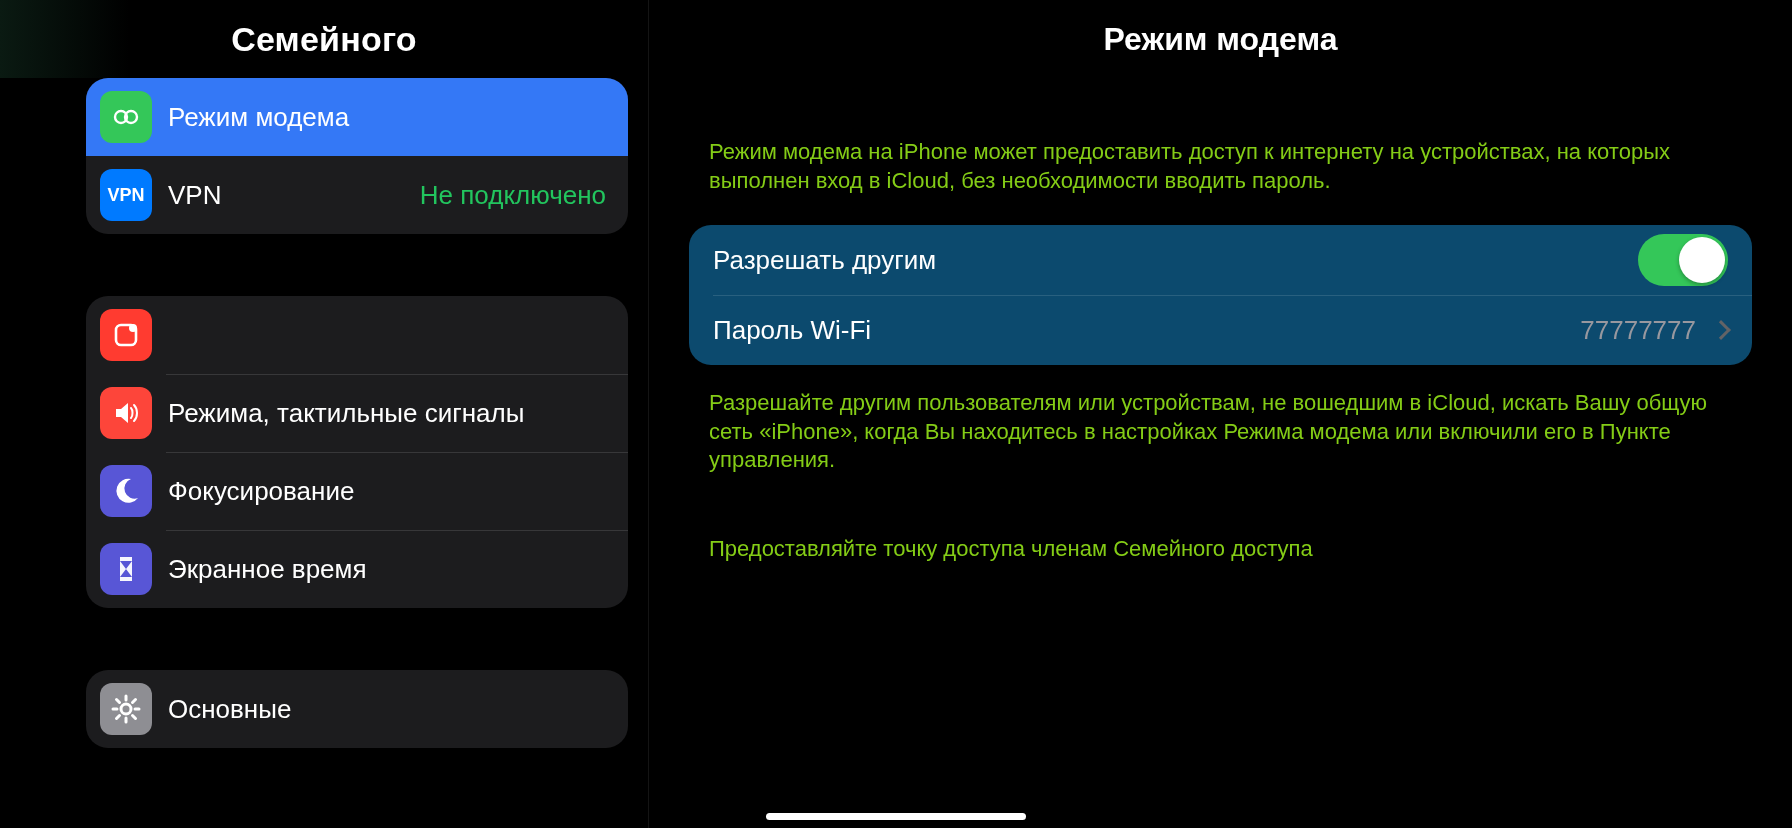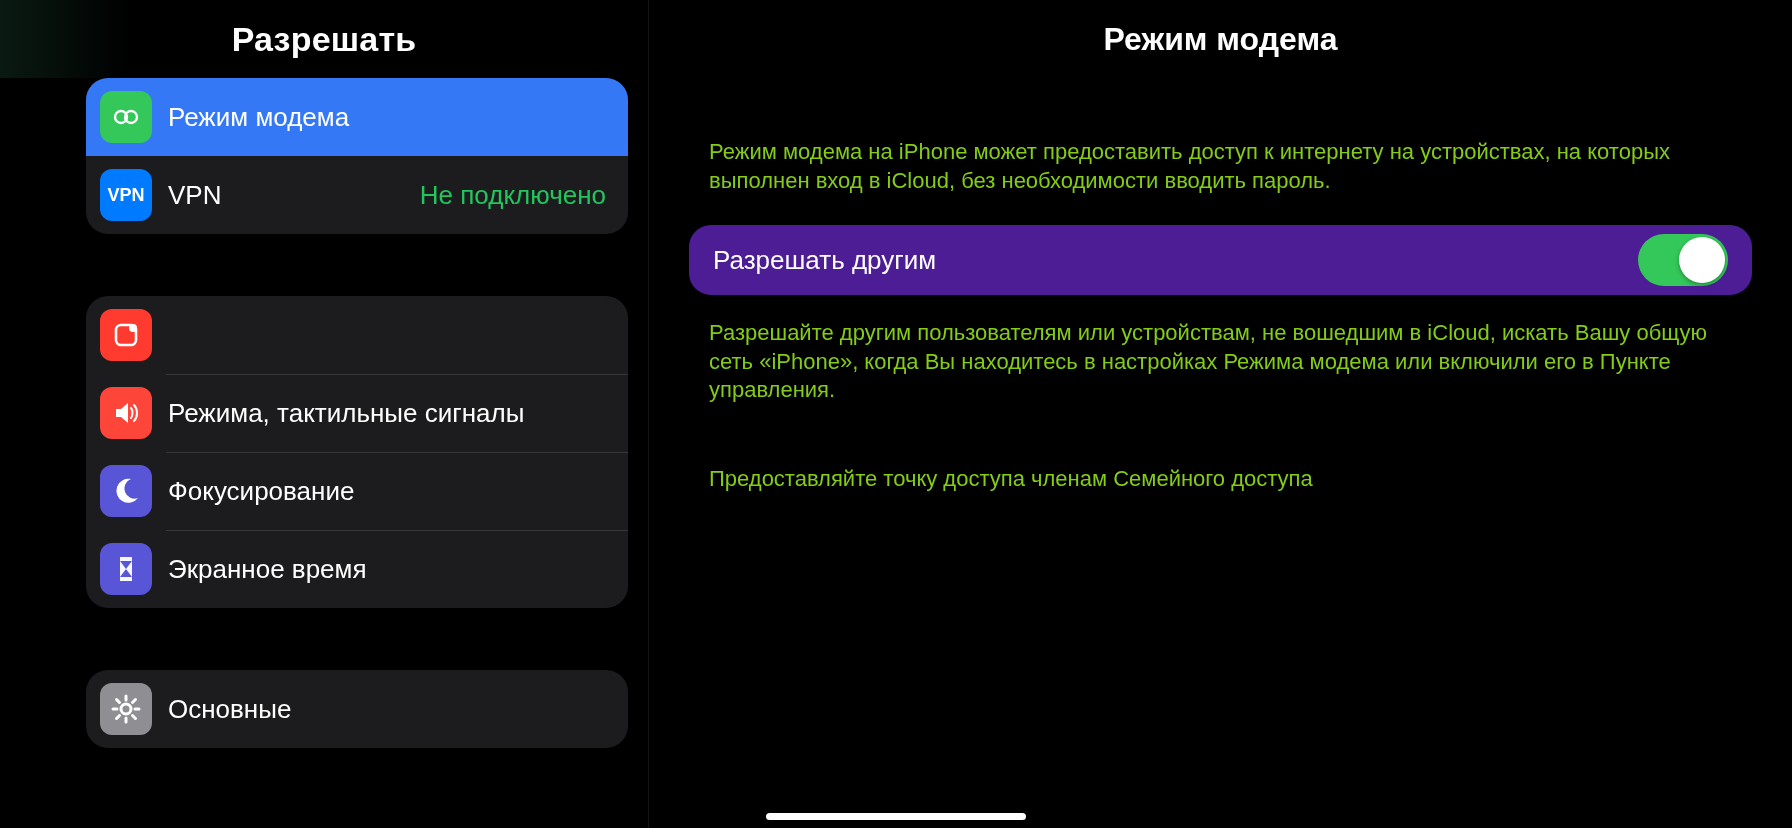--- a/index.html
+++ b/index.html
@@ -28,39 +28,39 @@
   .bg-gray  { background:#8e8e93; }
   .bg-red-grad { background:#fd453a; }
   
   .detail { flex:1; height:100%; background:#000; border-left:1px solid rgba(255,255,255,.08); display:flex; flex-direction:column; }
   .detail-header { height:78px; display:flex; align-items:center; justify-content:center; }
   .detail-title { font-size:32px; font-weight:700; }
   .detail-scroll { flex:1; overflow:hidden; padding:0 40px; }
   .footnote { color:#84cc16; font-size:22px; line-height:1.3; padding:0 20px; }
   .footnote.top { margin:60px 0 30px; }
   .footnote.mid { margin:24px 0 60px; }
-  .dgroup { background:#4c1d95; border-radius:22px; overflow:hidden; }
+  .dgroup { background:#0c4a6e; border-radius:22px; overflow:hidden; }
   .drow { display:flex; align-items:center; height:70px; padding:0 24px; position:relative; }
   .drow + .drow::before { content:""; position:absolute; left:24px; right:0; top:0; height:1px; background:rgba(255,255,255,.12); }
   .drow-label { font-size:26px; flex:1; }
   .drow-value { font-size:26px; color:#98989f; margin-right:10px; }
   .chevron { width:14px; height:14px; border-right:3px solid #636366; border-top:3px solid #636366; transform:rotate(45deg); flex:none; margin-left:8px; }
   .switch { width:90px; height:52px; border-radius:26px; background:#34c759; position:relative; flex:none; }
   .switch::after { content:""; position:absolute; width:46px; height:46px; border-radius:50%; background:#fff; top:3px; right:3px; box-shadow:0 2px 4px rgba(0,0,0,.3); }
   
   .home-ind { position:absolute; bottom:8px; left:50%; transform:translateX(-50%); width:260px; height:7px; border-radius:4px; background:#fff; }
 </style>
 </head>
 <body>
 
 <div class="root">
 
   <div class="sidebar">
     <div class="sidebar-header">
-      <div class="sidebar-title">Разрешать</div>
+      <div class="sidebar-title">Семейного</div>
     </div>
     <div class="sidebar-scroll">
 
       <div class="group">
         <div class="row selected">
           <div class="icon-box bg-green">
             <svg viewBox="0 0 32 32" fill="none" stroke="#fff" stroke-width="2.4" stroke-linecap="round">
                 <circle cx="11" cy="16" r="6"></circle>
                 <circle cx="21" cy="16" r="6"></circle>
               </svg>
@@ -141,20 +141,25 @@
     </div>
     <div class="detail-scroll">
 
       <div class="footnote top">Режим модема на iPhone может предоставить доступ к интернету на устройствах, на которых выполнен вход в iCloud, без необходимости вводить пароль.</div>
 
       <div class="dgroup">
         <div class="drow">
           <div class="drow-label">Разрешать другим</div>
           <div class="switch"></div>
         </div>
+        <div class="drow">
+          <div class="drow-label">Пароль Wi-Fi</div>
+          <div class="drow-value">77777777</div>
+          <div class="chevron"></div>
+        </div>
       </div>
 
       <div class="footnote mid">Разрешайте другим пользователям или устройствам, не вошедшим в iCloud, искать Вашу общую сеть «iPhone», когда Вы находитесь в настройках Режима модема или включили его в Пункте управления.</div>
 
 
       <div class="footnote" style="margin-top:18px;">Предоставляйте точку доступа членам Семейного доступа</div>
 
     </div>
   </div>
 </div>

